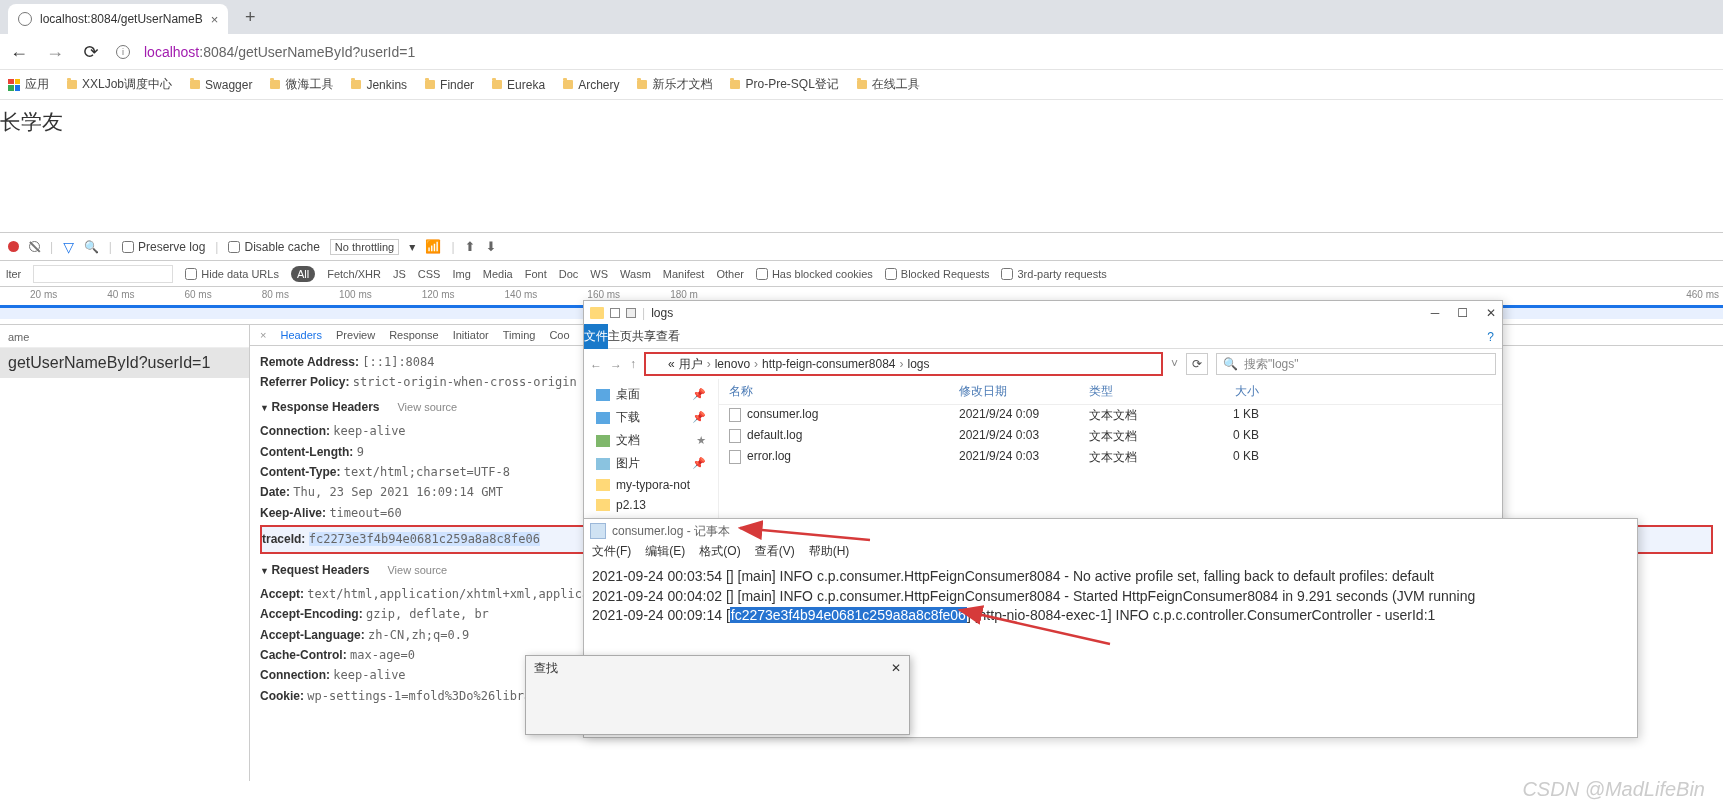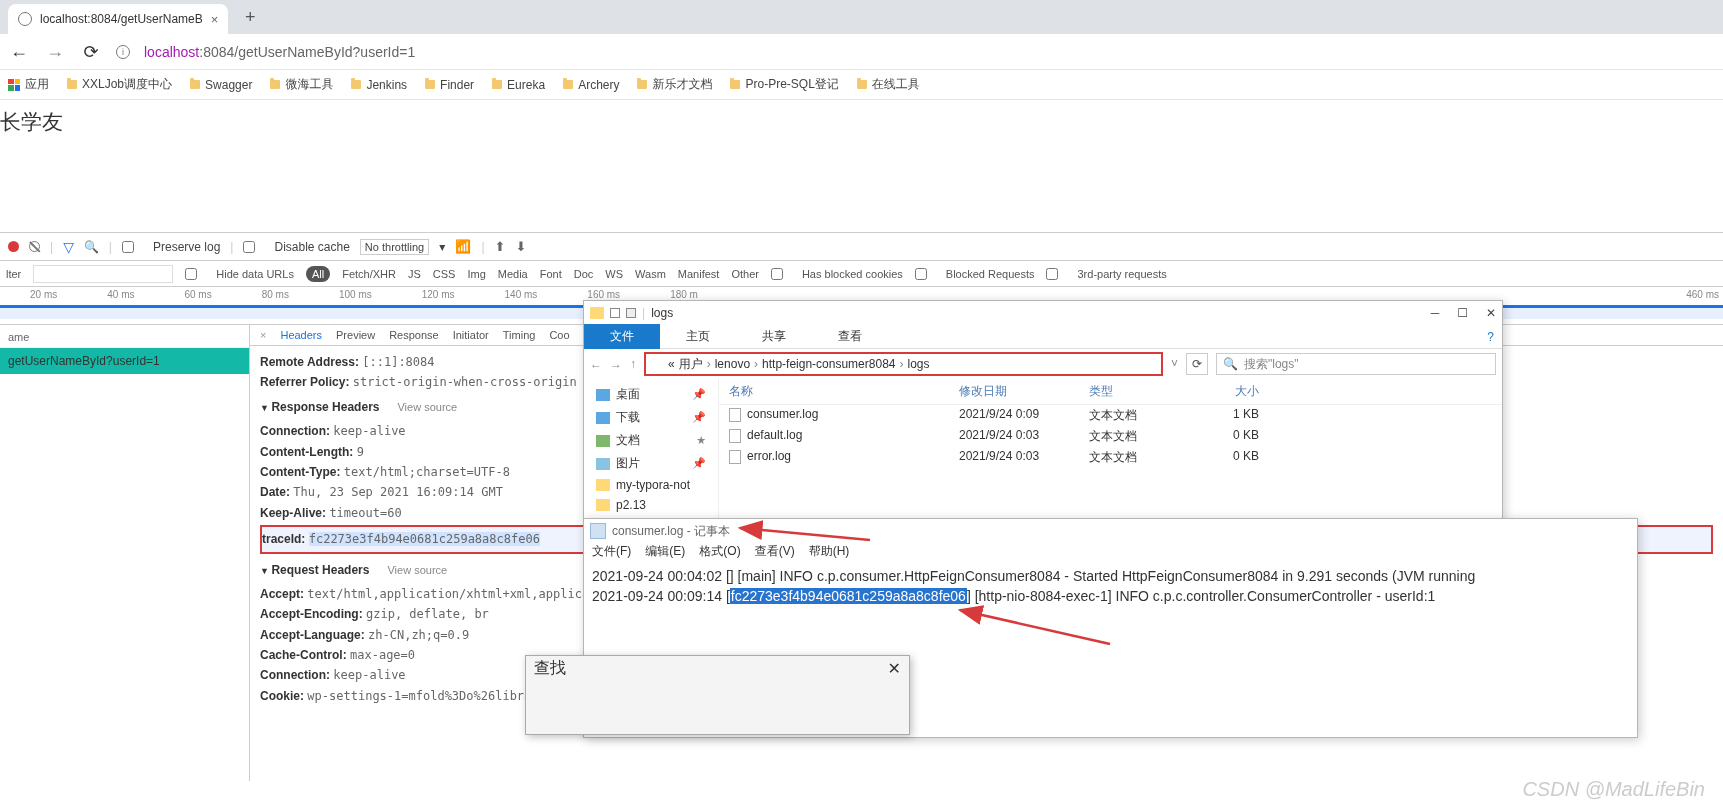--- a/index.html
+++ b/index.html
@@ -29,54 +29,54 @@
 .dt-tabs{height:28px;display:flex;align-items:center;border-bottom:1px solid #ccc;padding:0 4px;gap:4px;font-size:12px;color:#555}
 .dt-tab{padding:0 9px;height:27px;display:flex;align-items:center}
 .dt-tab.active{border-bottom:2px solid #1a73e8;color:#333}
 .dt-icon{width:14px;height:14px;border:1.5px solid #888}
 .dt-toolbar{height:28px;display:flex;align-items:center;gap:10px;padding:0 8px;border-bottom:1px solid #ccc;font-size:12px;color:#444}
 .rec-dot{width:11px;height:11px;background:#d73a3a;border-radius:50%}
 .stop-icon{width:11px;height:11px;border:1.5px solid #777;border-radius:50%;position:relative}
 .stop-icon:after{content:"";position:absolute;width:14px;height:1.5px;background:#777;top:4px;left:-2px;transform:rotate(45deg)}
 .filter-icn{color:#1a73e8;font-size:14px}
 .gear{font-size:13px;color:#666}
-.cbx{display:flex;align-items:center;gap:19px}
+.cbx{display:flex;align-items:center;gap:4px}
 .cbx input{width:12px;height:12px}
 .sel{border:1px solid #ccc;padding:1px 4px;font-size:11px}
 .arrow-icn{font-size:13px;color:#666}
 .dt-filter{height:26px;display:flex;align-items:center;gap:12px;padding:0 6px;border-bottom:1px solid #ccc;font-size:11px;color:#555}
 .filter-input{width:140px;border:1px solid #ddd;height:18px}
 .pill{padding:2px 6px;border-radius:8px}
 .pill.active{background:#555;color:#fff}
 .timeline{height:38px;border-bottom:1px solid #ccc;position:relative;font-size:10px;color:#888}
 .timeline-labels{display:flex;gap:50px;padding:2px 30px}
 .timeline-bar{position:absolute;left:0;right:0;top:18px;height:14px;background:#e8f0fe;border-top:3px solid #1a73e8}
 .dt-cols{display:flex;height:calc(100% - 120px)}
 .col-left{width:250px;border-right:1px solid #ccc}
 .col-head{font-size:11px;color:#666;padding:6px 8px 4px;border-bottom:1px solid #eee}
-.req-row{padding:6px 8px;font-size:12px;background:#14b8a6}
+.req-row{padding:6px 8px;font-size:16px;background:#e5e5e5}
 .col-right{flex:1;overflow:hidden;font-size:12px}
 .subtabs{display:flex;gap:14px;padding:4px 10px;border-bottom:1px solid #ccc;font-size:11px;color:#555}
 .subtabs span:first-child{color:#999}
 .subtab.active{color:#1a73e8}
 .hdr-body{padding:6px 10px;line-height:1.7}
 .hdr-body .mono{font-family:Consolas,monospace;color:#666}
 .hdr-body .lbl{font-weight:bold}
 .section-h{padding:4px 0;font-weight:bold;color:#333}
 .section-h:before{content:"▼ ";font-size:9px}
 .viewsrc{color:#888;font-weight:normal;margin-left:18px;font-size:11px}
 .trace-row{background:#eef3fd;border:2px solid #d63a3a;padding:2px 0;margin:2px 0}
 .trace-val{background:#cfe3ff;color:#000}
 .explorer{position:absolute;top:300px;left:583px;width:920px;height:220px;background:#fff;border:1px solid #b5b5b5;box-shadow:2px 2px 10px rgba(0,0,0,.2)}
 .ex-title{height:24px;background:#fff;display:flex;align-items:center;font-size:12px;padding:0 6px;gap:6px}
 .ex-title .folder-icn{width:14px;height:12px;background:#ffd978;border-radius:1px}
 .ex-title .sep{color:#ccc}
 .ex-title .winbtns{margin-left:auto;display:flex;gap:18px;color:#444;font-size:12px}
 .ex-tabs{height:24px;display:flex;align-items:center;font-size:12px;border-bottom:1px solid #ddd}
-.ex-tabs .etab{padding:4px 26px}
+.ex-tabs .etab{padding:4px 0}
 .ex-tabs .etab.active{background:#1979ca;color:#fff}
 .ex-addr{height:30px;display:flex;align-items:center;gap:8px;padding:0 6px}
 .ex-addr .nav{color:#888}
 .ex-bc{flex:1;border:2px solid #d63a3a;height:24px;display:flex;align-items:center;padding:0 6px;gap:4px;font-size:12px}
 .ex-bc .chev{color:#888}
 .ex-search{width:280px;border:1px solid #ccc;height:22px;display:flex;align-items:center;padding:0 6px;color:#888;gap:6px}
 .ex-reload{width:22px;height:22px;border:1px solid #ccc;display:flex;align-items:center;justify-content:center;color:#555}
 .ex-body{display:flex;height:calc(100% - 78px)}
 .ex-nav{width:135px;border-right:1px solid #eee;padding:4px 0;font-size:12px}
 .ex-nav div{padding:3px 12px;display:flex;align-items:center;gap:6px}
@@ -92,21 +92,21 @@
 .ex-row{display:flex;padding:2px 10px;font-size:12px}
 .ex-row:first-of-type{background:#cfe8ff}
 .file-icn{width:12px;height:14px;background:#fff;border:1px solid #aaa;margin-right:6px;display:inline-block;vertical-align:middle}
 .notepad{position:absolute;top:518px;left:583px;width:1055px;height:220px;background:#fff;border:1px solid #b5b5b5;box-shadow:2px 2px 10px rgba(0,0,0,.2)}
 .np-title{height:24px;display:flex;align-items:center;padding:0 6px;gap:6px;font-size:12px;color:#666}
 .np-title:before{content:"";width:14px;height:14px;background:#cfe2f3;border:1px solid #9cb8d9}
 .np-menu{height:20px;display:flex;gap:14px;padding:0 8px;font-size:12px;color:#333}
 .np-body{padding:4px 8px;font-family:Consolas,monospace;font-size:14px;line-height:1.4}
 .hl{background:#2673d0;color:#fff;padding:0 1px}
 .find-dlg{position:absolute;top:655px;left:525px;width:385px;height:80px;background:#f4f4f4;border:1px solid #aaa;box-shadow:2px 2px 8px rgba(0,0,0,.25)}
-.find-title{height:24px;display:flex;align-items:center;justify-content:space-between;padding:0 8px;font-size:16px}
+.find-title{height:24px;display:flex;align-items:center;justify-content:space-between;padding:0 8px;font-size:12px}
 .find-body{padding:10px;display:flex;align-items:center;gap:8px;font-size:12px}
 .find-body input{width:200px;height:20px;border:1px solid #aaa;padding:0 4px;font-size:11px}
 .find-body button{height:22px;padding:0 10px;border:1px solid #888;background:#efefef;font-size:11px}
 .watermark{position:absolute;bottom:8px;right:18px;font-size:20px;color:#ccc;font-style:italic}
 .arrow{position:absolute;pointer-events:none}
 .arrow svg{overflow:visible}
 .pin{color:#888;font-size:11px}
 .star{color:#888;font-size:11px}
 </style>
 </head>
@@ -396,20 +396,21 @@
 <div class="notepad">
   <div class="np-title">consumer.log - 记事本</div>
   <div class="np-menu">
     <span>文件(F)</span>
     <span>编辑(E)</span>
     <span>格式(O)</span>
     <span>查看(V)</span>
     <span>帮助(H)</span>
   </div>
   <div class="np-body">
+    <div>2021-09-24 00:03:54 [] [main] INFO  c.p.consumer.HttpFeignConsumer8084 - No active profile set, falling back to default profiles: default</div>
     <div>2021-09-24 00:04:02 [] [main] INFO  c.p.consumer.HttpFeignConsumer8084 - Started HttpFeignConsumer8084 in 9.291 seconds (JVM running</div>
     <div><span>2021-09-24 00:09:14 [</span><span class="hl">fc2273e3f4b94e0681c259a8a8c8fe06</span><span>] [http-nio-8084-exec-1] INFO  c.p.c.controller.ConsumerController - userId:1</span></div>
   </div>
 </div>
 
 <div class="find-dlg">
   <div class="find-title">
     <span>查找</span>
     <span>✕</span>
   </div>

